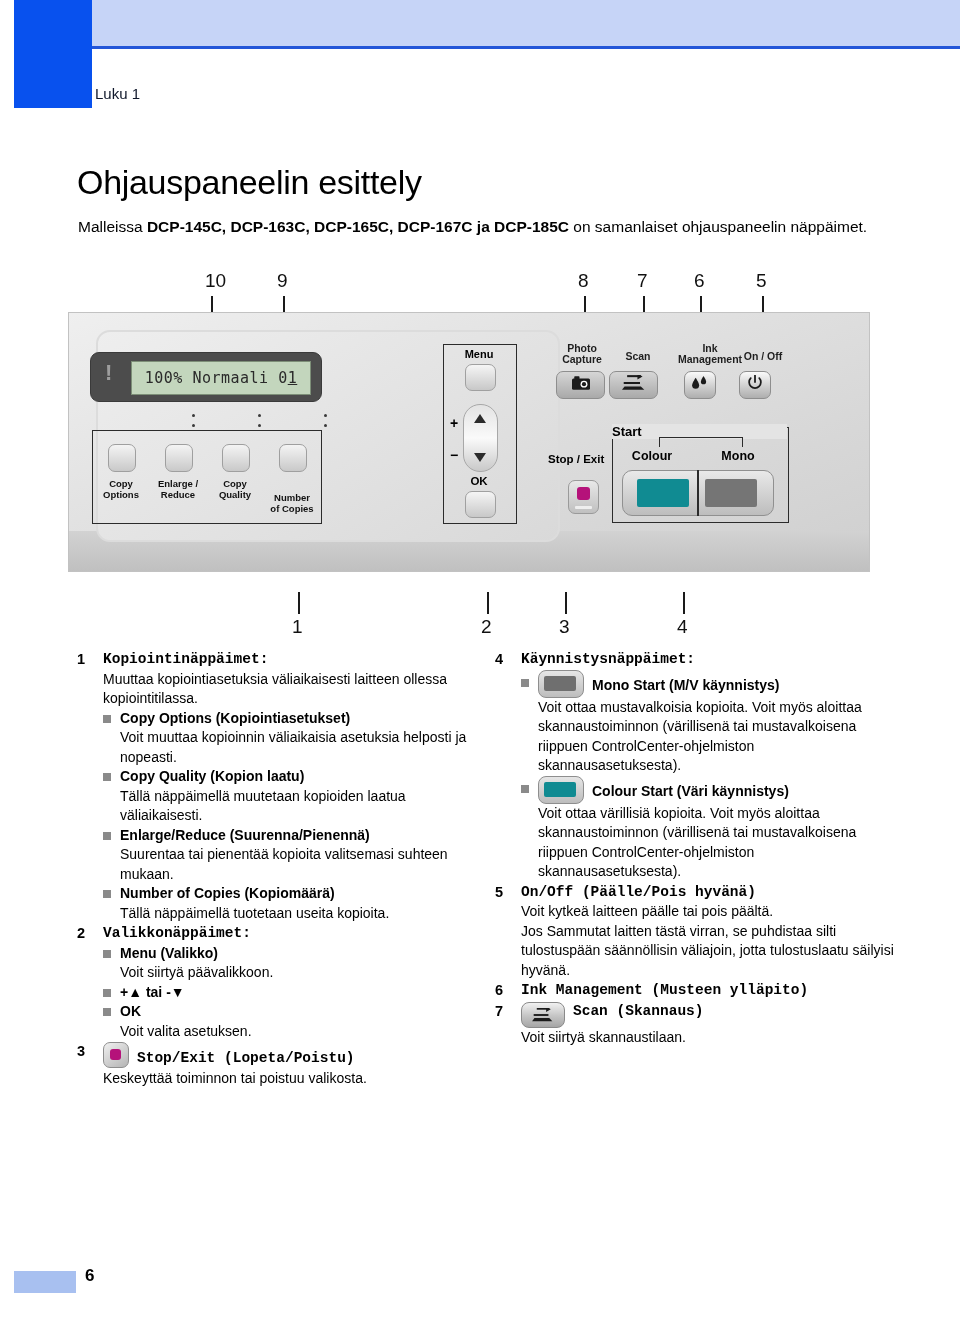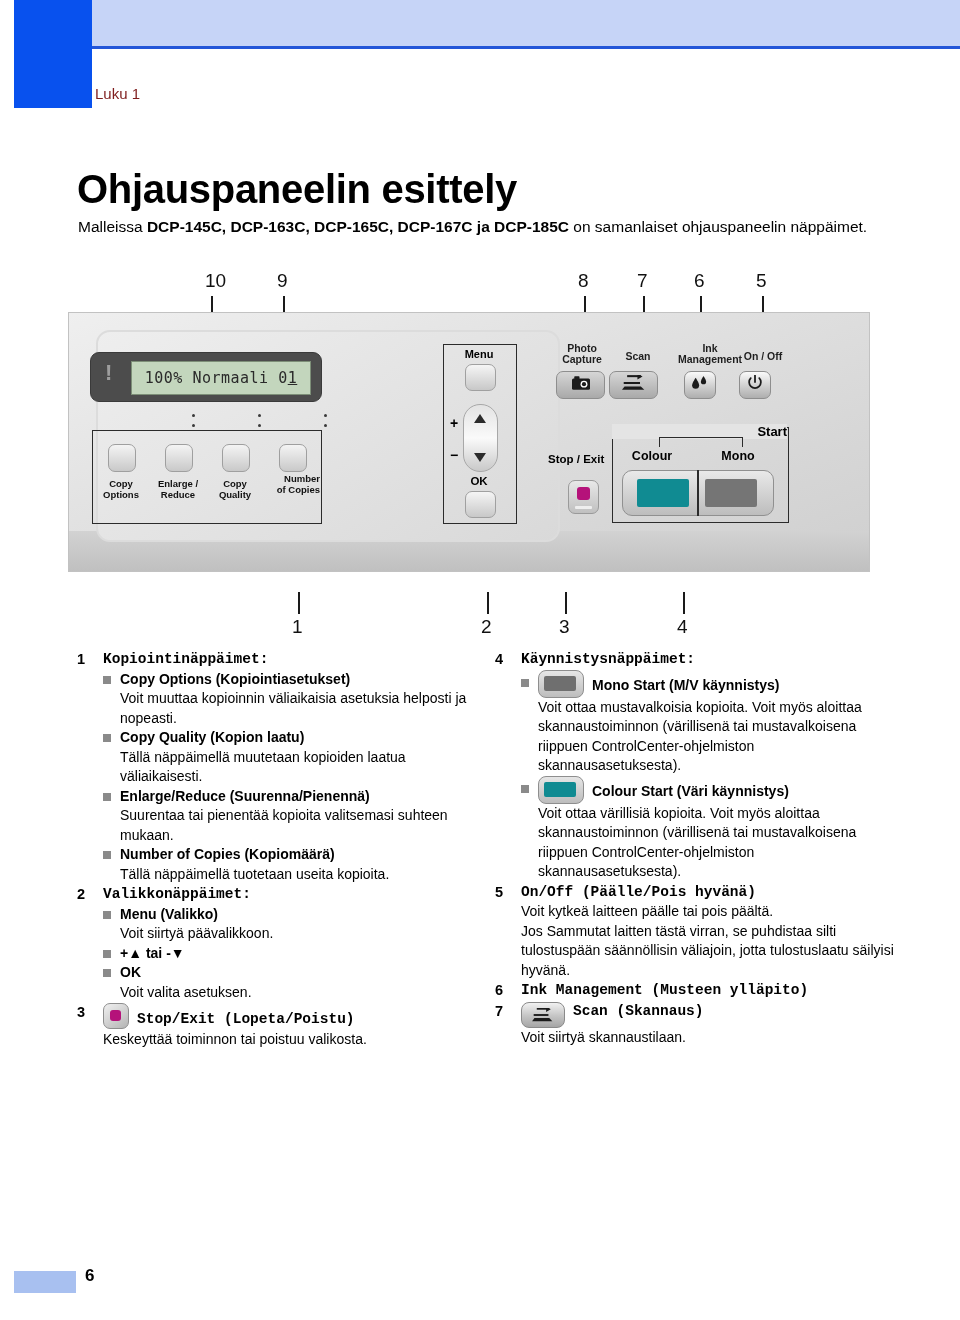--- a/index.html
+++ b/index.html
@@ -8,22 +8,22 @@
     font-family:"Liberation Sans","DejaVu Sans",sans-serif;
     color:#000;overflow:hidden;
   }
   
   .hdr-band{position:absolute;left:92px;top:0;width:868px;height:46px;background:#c6d4f7;}
   .hdr-rule{position:absolute;left:92px;top:46px;width:868px;height:3px;background:#2456d8;}
   .left-strip{position:absolute;left:14px;top:0;width:78px;height:108px;background:#0851ee;}
   .foot-block{position:absolute;left:14px;top:1271px;width:62px;height:22px;background:#a8c0f0;}
   .foot-page{position:absolute;left:85px;top:1266px;font-size:17px;font-weight:bold;}
 
-  .chapter{position:absolute;left:95px;top:85px;font-size:15px;color:#7f1d1d;}
-  .h1{position:absolute;left:77px;top:140px;font-size:40px;font-weight:bold;letter-spacing:-0.3px;}
+  .chapter{position:absolute;left:95px;top:85px;font-size:15px;color:#0f172a;}
+  .h1{position:absolute;left:77px;top:140px;font-size:34px;font-weight:normal;letter-spacing:-0.3px;}
   .intro{position:absolute;left:78px;top:200px;width:800px;font-size:15.5px;line-height:21px;}
   .intro b{font-weight:bold;}
 
   
   .cnum{position:absolute;font-size:19px;color:#111;}
   .lead{position:absolute;width:1.5px;background:#1a1a1a;}
 
   
   .panel{position:absolute;left:68px;top:312px;width:800px;height:275px;}
   .panel-body{
@@ -89,21 +89,21 @@
   }
   .fnbtn.sel{background:linear-gradient(180deg,#d6d6d6,#a9a9a9);}
 
   .stop-lbl{position:absolute;left:548px;top:453px;font-size:11.5px;font-weight:bold;}
   .stop-btn{position:absolute;left:568px;top:480px;width:29px;height:32px;border-radius:7px;
     background:linear-gradient(180deg,#e8e8e8,#c0c0c0);border:1px solid #9a9a9a;}
   .stop-sq{position:absolute;left:8px;top:6px;width:13px;height:13px;border-radius:3px;background:#b5127a;}
   .stop-bar{position:absolute;left:6px;bottom:4px;width:17px;height:3px;background:#eee;border-radius:1px;}
 
   .startgroup{position:absolute;left:612px;top:427px;width:175px;height:94px;border:1.5px solid #2b2b2b;}
-  .start-lbl{position:absolute;left:612px;top:424px;width:175px;text-align:right;font-size:13px;font-weight:bold;background:#e4e4e4;}
+  .start-lbl{position:absolute;left:612px;top:424px;width:175px;text-align:left;font-size:13px;font-weight:bold;background:#e4e4e4;}
   .bracket{position:absolute;border:1.5px solid #2b2b2b;border-bottom:none;height:9px;}
   .colour-lbl{position:absolute;left:614px;top:449px;width:76px;text-align:center;font-size:12.5px;font-weight:bold;}
   .mono-lbl{position:absolute;left:700px;top:449px;width:76px;text-align:center;font-size:12.5px;font-weight:bold;}
   .startpad{position:absolute;left:622px;top:470px;width:150px;height:44px;border-radius:10px;
     background:linear-gradient(180deg,#e9e9e9,#bdbdbd);border:1px solid #909090;}
   .sw-col{position:absolute;left:14px;top:8px;width:52px;height:28px;background:#108b92;border-radius:2px;}
   .sw-mono{position:absolute;left:82px;top:8px;width:52px;height:28px;background:#757575;border-radius:2px;}
   .sw-div{position:absolute;left:74px;top:-1px;width:2px;height:46px;background:#2b2b2b;}
 
   
@@ -197,21 +197,21 @@
 
 <div class="copygroup"></div>
 <div id="copy-keys">
     <div class="kbtn" style="left: 108px; top: 444px;"></div>
     <div class="klabel" style="left: 93px; top: 478px; width: 56px;"><span>Copy</span><br><span>Options</span></div>
     <div class="kbtn" style="left: 165px; top: 444px;"></div>
     <div class="klabel" style="left: 150px; top: 478px; width: 56px;"><span>Enlarge /</span><br><span>Reduce</span></div>
     <div class="kbtn" style="left: 222px; top: 444px;"></div>
     <div class="klabel" style="left: 207px; top: 478px; width: 56px;"><span>Copy</span><br><span>Quality</span></div>
     <div class="kbtn" style="left: 279px; top: 444px;"></div>
-    <div class="klabel" style="left: 264px; top: 473px; width: 56px; text-align: right;"><span>Number</span><br><span>of Copies</span></div>
+    <div class="klabel" style="left: 264px; top: 492px; width: 56px;"><span>Number</span><br><span>of Copies</span></div>
   </div>
 
 <div class="navgroup"></div>
 <div class="menu-lbl">Menu</div>
 <div class="menu-btn"></div>
 <div class="plus">+</div>
 <div class="minus">−</div>
 <div class="rocker">
   <div class="rock-up"></div>
   <div class="rock-dn"></div>
@@ -268,20 +268,21 @@
 <div class="startpad">
   <div class="sw-col"></div>
   <div class="sw-div"></div>
   <div class="sw-mono"></div>
 </div>
 
 <div class="col colL" id="col-left">
     <div class="item">
       <span class="idx">1</span>
       <div class="ttl">Kopiointinäppäimet:</div>
+      <div class="bdy">Muuttaa kopiointiasetuksia väliaikaisesti laitteen ollessa kopiointitilassa.</div>
       <div class="sub">
         <span class="sq"></span>
         <div class="sttl">Copy Options (Kopiointiasetukset)</div>
         <div class="sbdy">Voit muuttaa kopioinnin väliaikaisia asetuksia helposti ja nopeasti.</div>
       </div>
       <div class="sub">
         <span class="sq"></span>
         <div class="sttl">Copy Quality (Kopion laatu)</div>
         <div class="sbdy">Tällä näppäimellä muutetaan kopioiden laatua väliaikaisesti.</div>
       </div>

